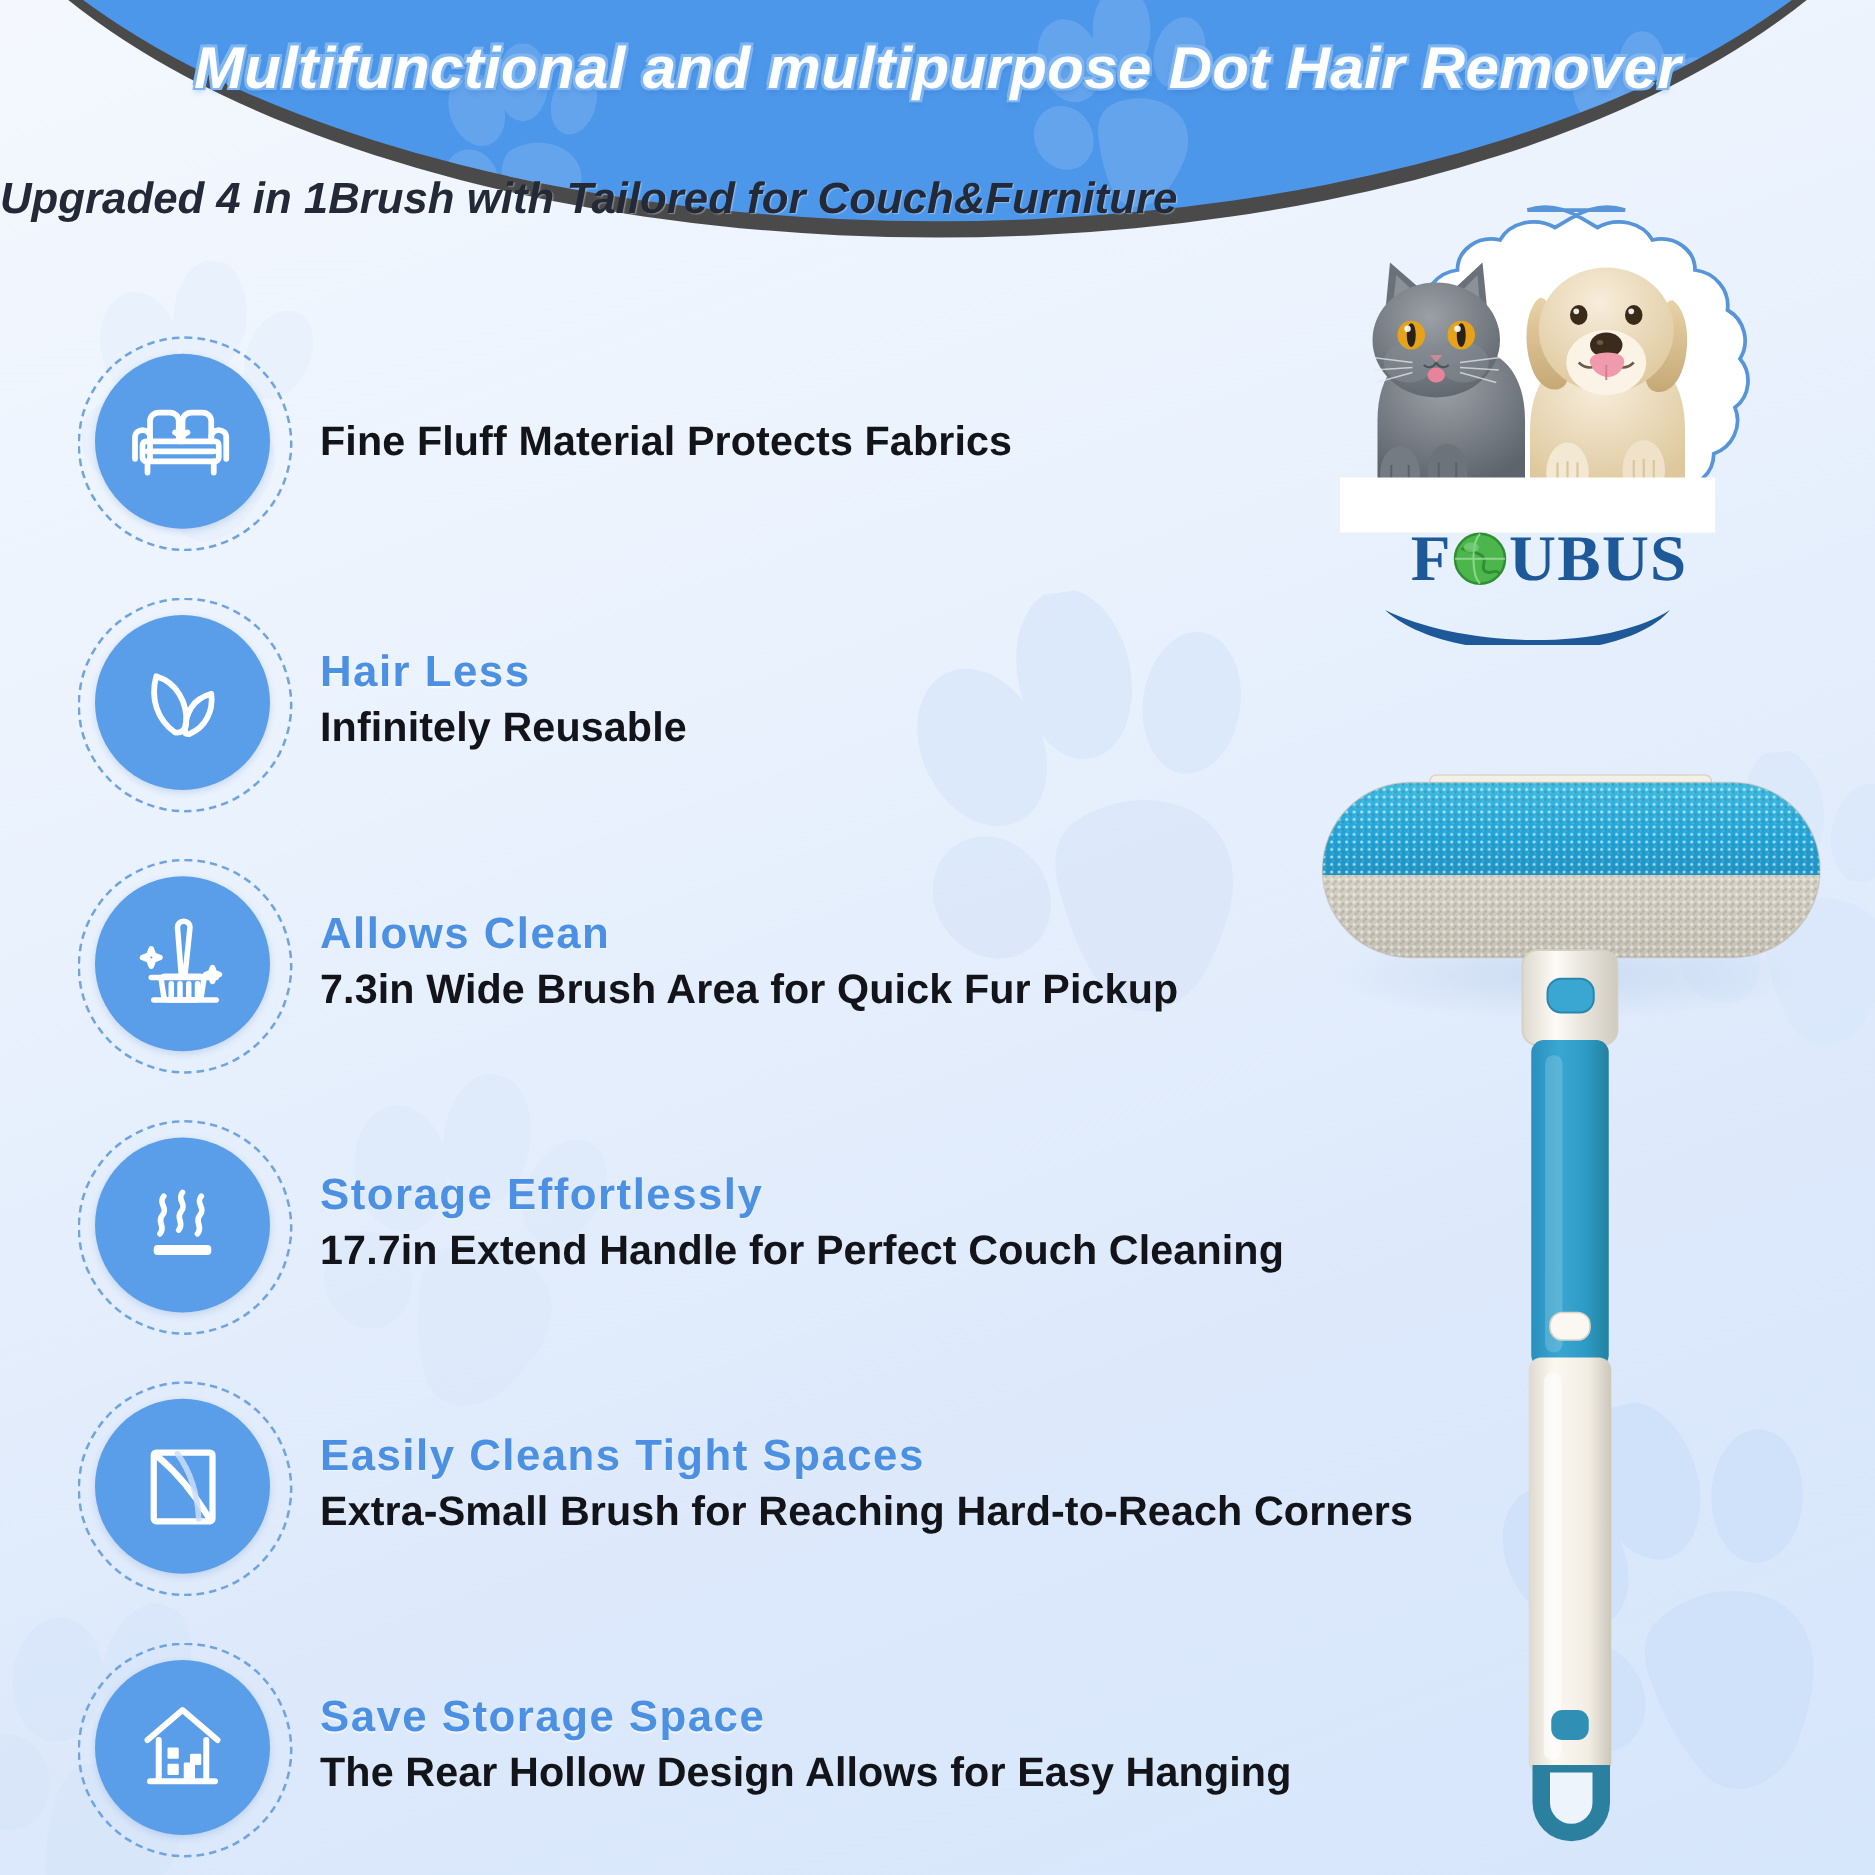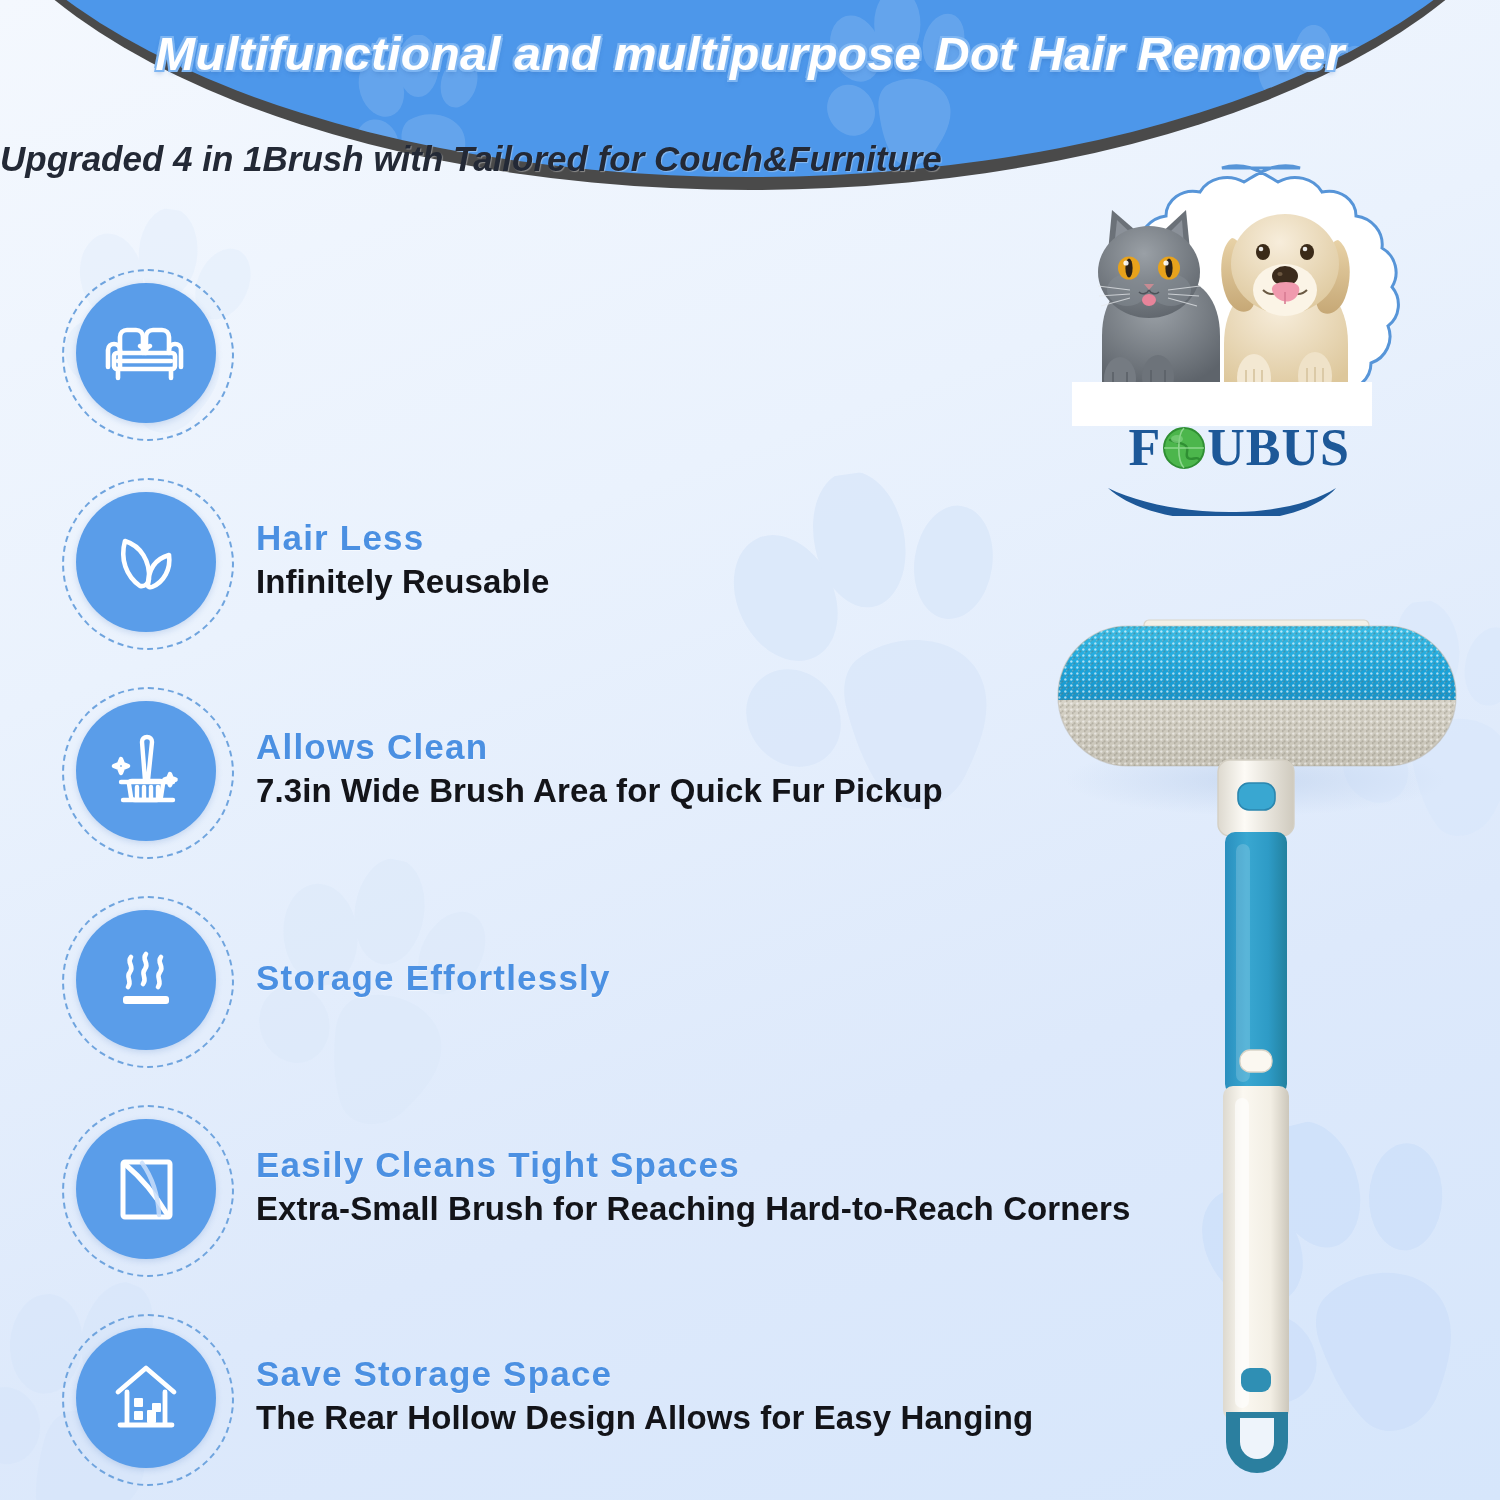--- a/index.html
+++ b/index.html
@@ -227,20 +227,21 @@
             <path d="M12 64V47c0-4 3-6 6-6s6 2 6 6v17"></path>
             <path d="M73 47c0-4 3-6 6-6s6 2 6 6v17"></path>
             <rect x="18" y="50" width="61" height="16" rx="3"></rect>
             <path d="M22 58h53"></path>
             <path d="M49 50c0-4-2-6-5-7m5 7c0-4 2-6 5-7"></path>
             <path d="M22 66v9M75 66v9"></path>
           </g>
         </svg>
       </div>
       <div class="ftext">
+        <div class="fsub">Fine Fluff Material Protects Fabrics</div>
       </div>
     </div>
 
     <div class="feature">
       <div class="badge">
         <span class="dash"></span>
         <span class="disc"></span>
         <svg width="100" height="100" viewBox="0 0 100 100">
           <g fill="none" stroke="#ffffff" stroke-width="4.6" stroke-linecap="round" stroke-linejoin="round">
             <path d="M44 74C30 64 24 47 29 29c16 5 25 20 24 38-0.3 4-4 8-9 7z"></path>
@@ -284,20 +285,21 @@
           <g fill="none" stroke="#ffffff" stroke-width="4.6" stroke-linecap="round" stroke-linejoin="round">
             <path d="M35 27c-5 6 4 9-1 15s3 9-2 15"></path>
             <path d="M50 24c-5 6 4 9-1 15s3 9-2 15"></path>
             <path d="M65 27c-5 6 4 9-1 15s3 9-2 15"></path>
           </g>
           <rect x="27" y="66" width="46" height="8" rx="3" fill="#ffffff"></rect>
         </svg>
       </div>
       <div class="ftext">
         <div class="fhead">Storage Effortlessly</div>
+        <div class="fsub">17.7in Extend Handle for Perfect Couch Cleaning</div>
       </div>
     </div>
 
     <div class="feature">
       <div class="badge">
         <span class="dash"></span>
         <span class="disc"></span>
         <svg width="100" height="100" viewBox="0 0 100 100">
           <rect x="27" y="23" width="47" height="55" rx="2" fill="none" stroke="#ffffff" stroke-width="5" stroke-linejoin="round"></rect>
           <path d="M30 26C43 37 57 52 71 75" fill="none" stroke="#ffffff" stroke-width="5" stroke-linecap="round"></path>

